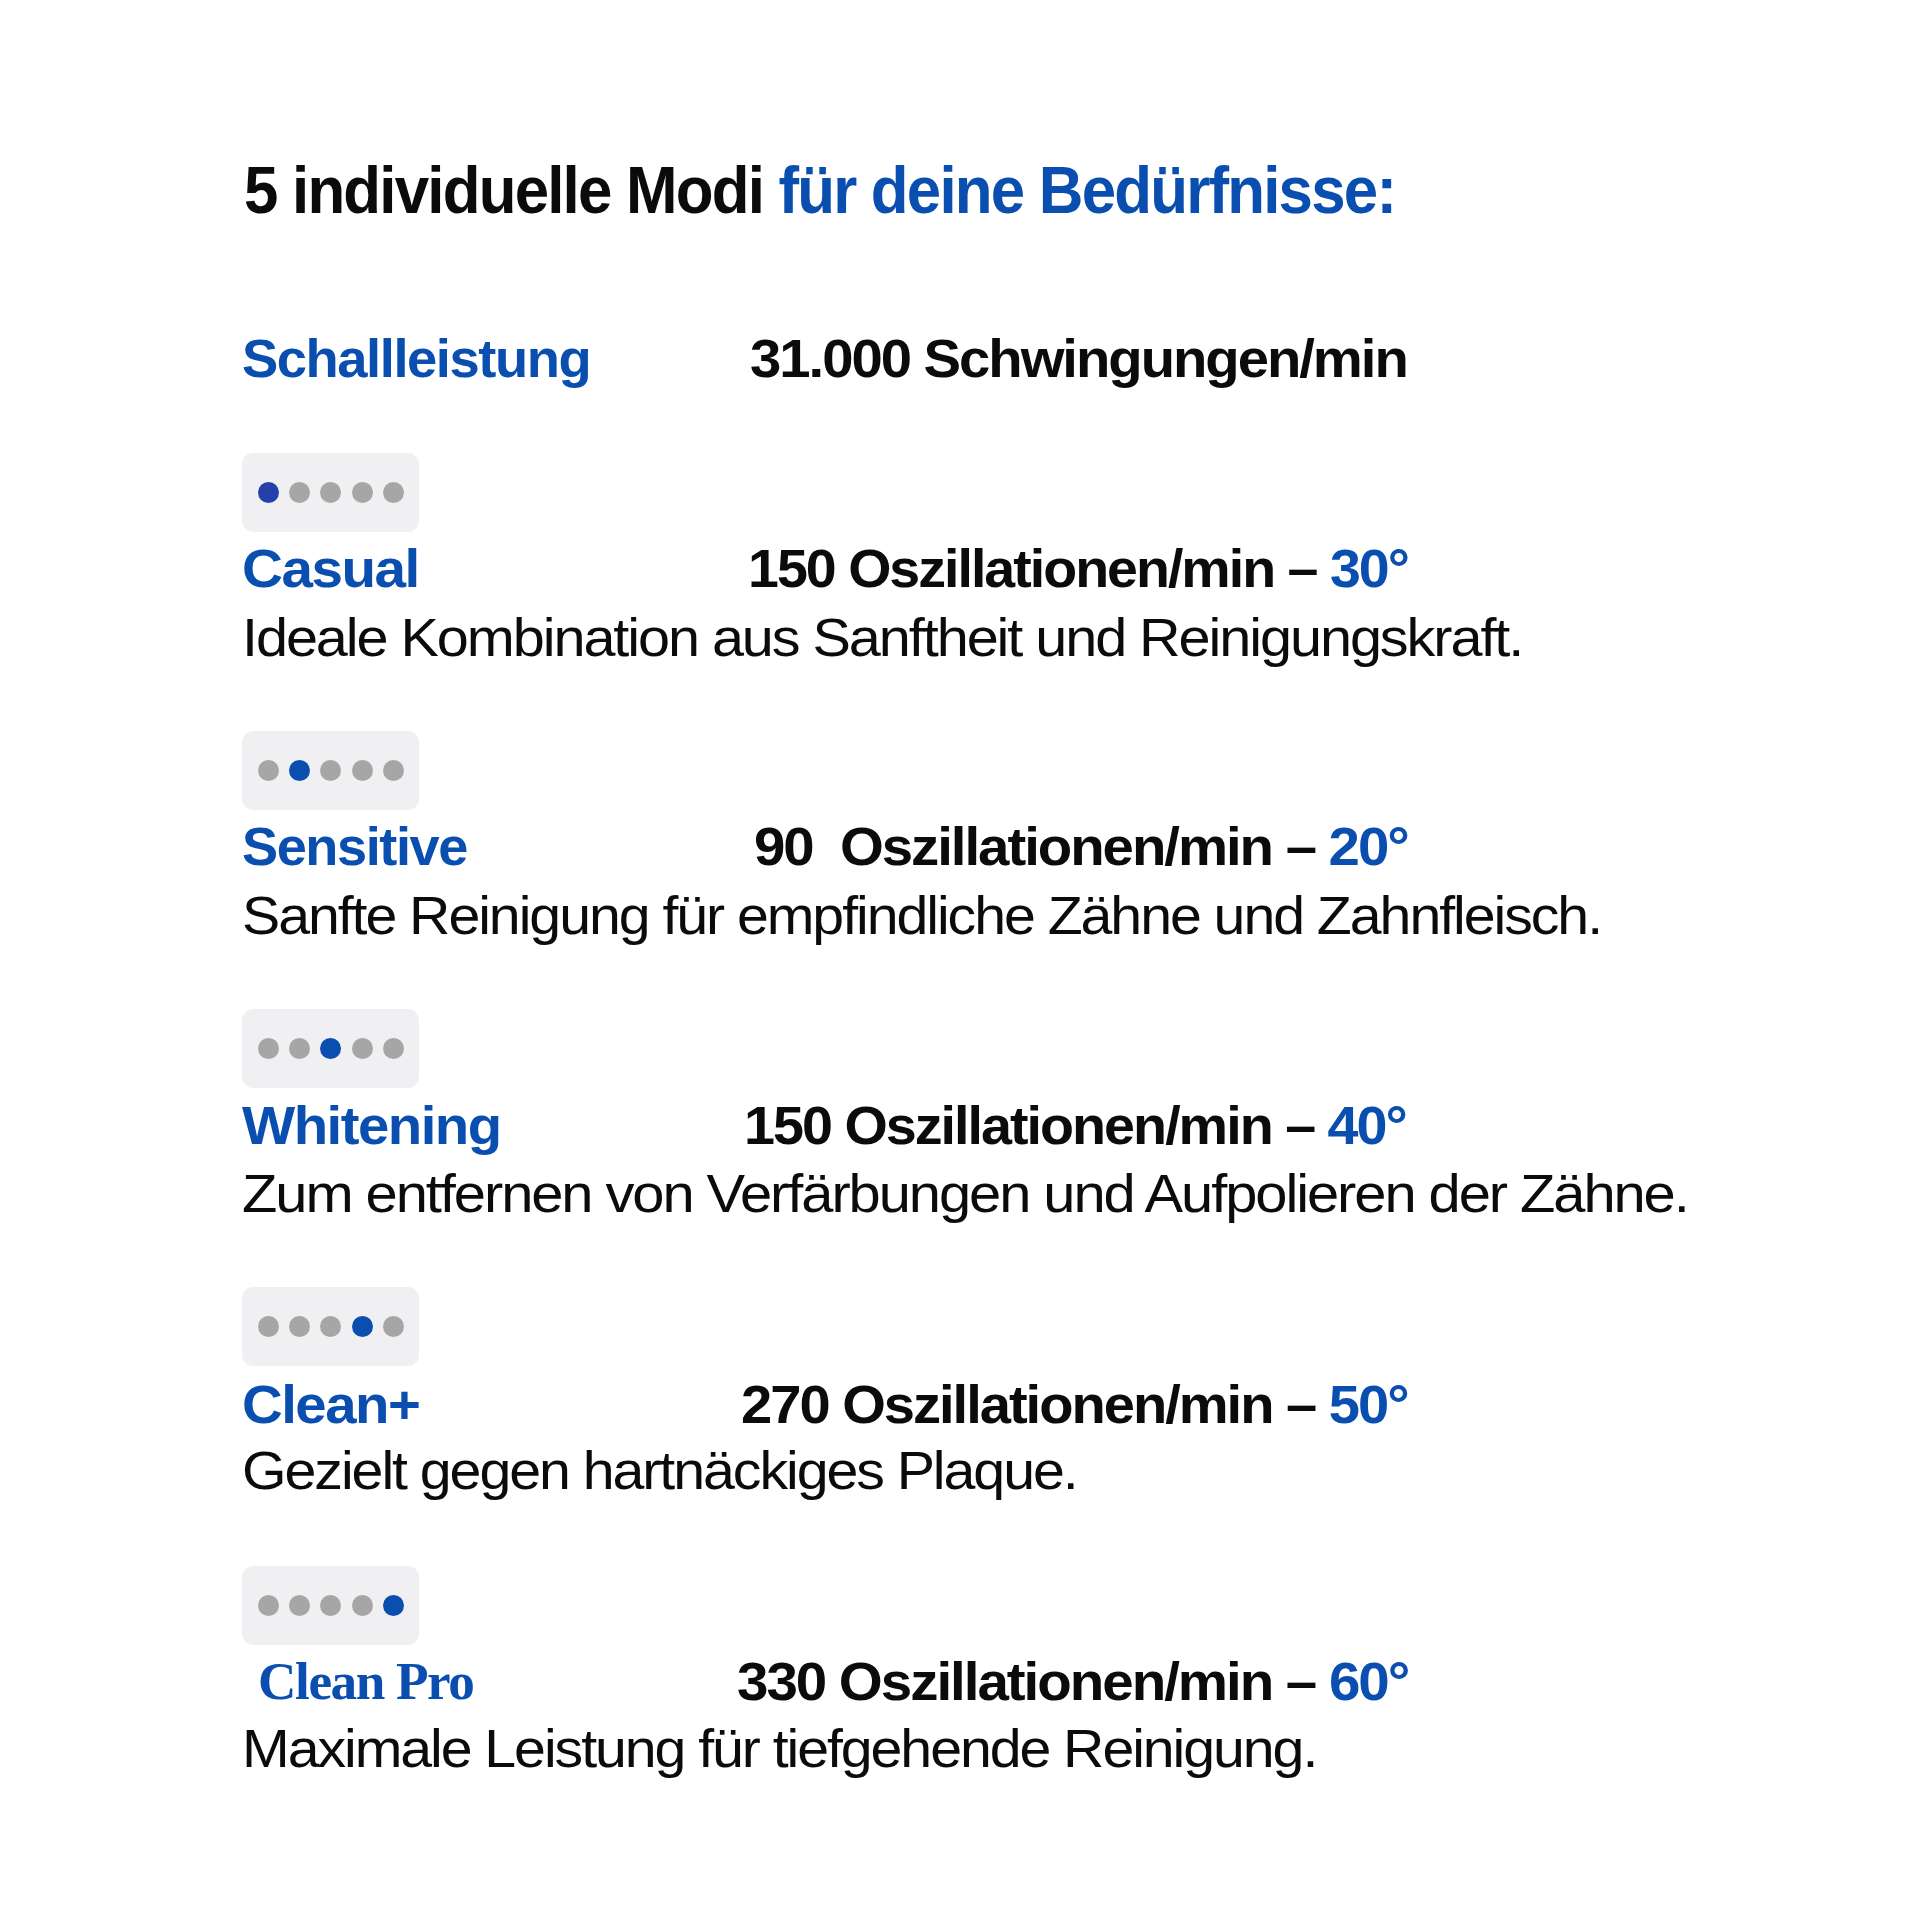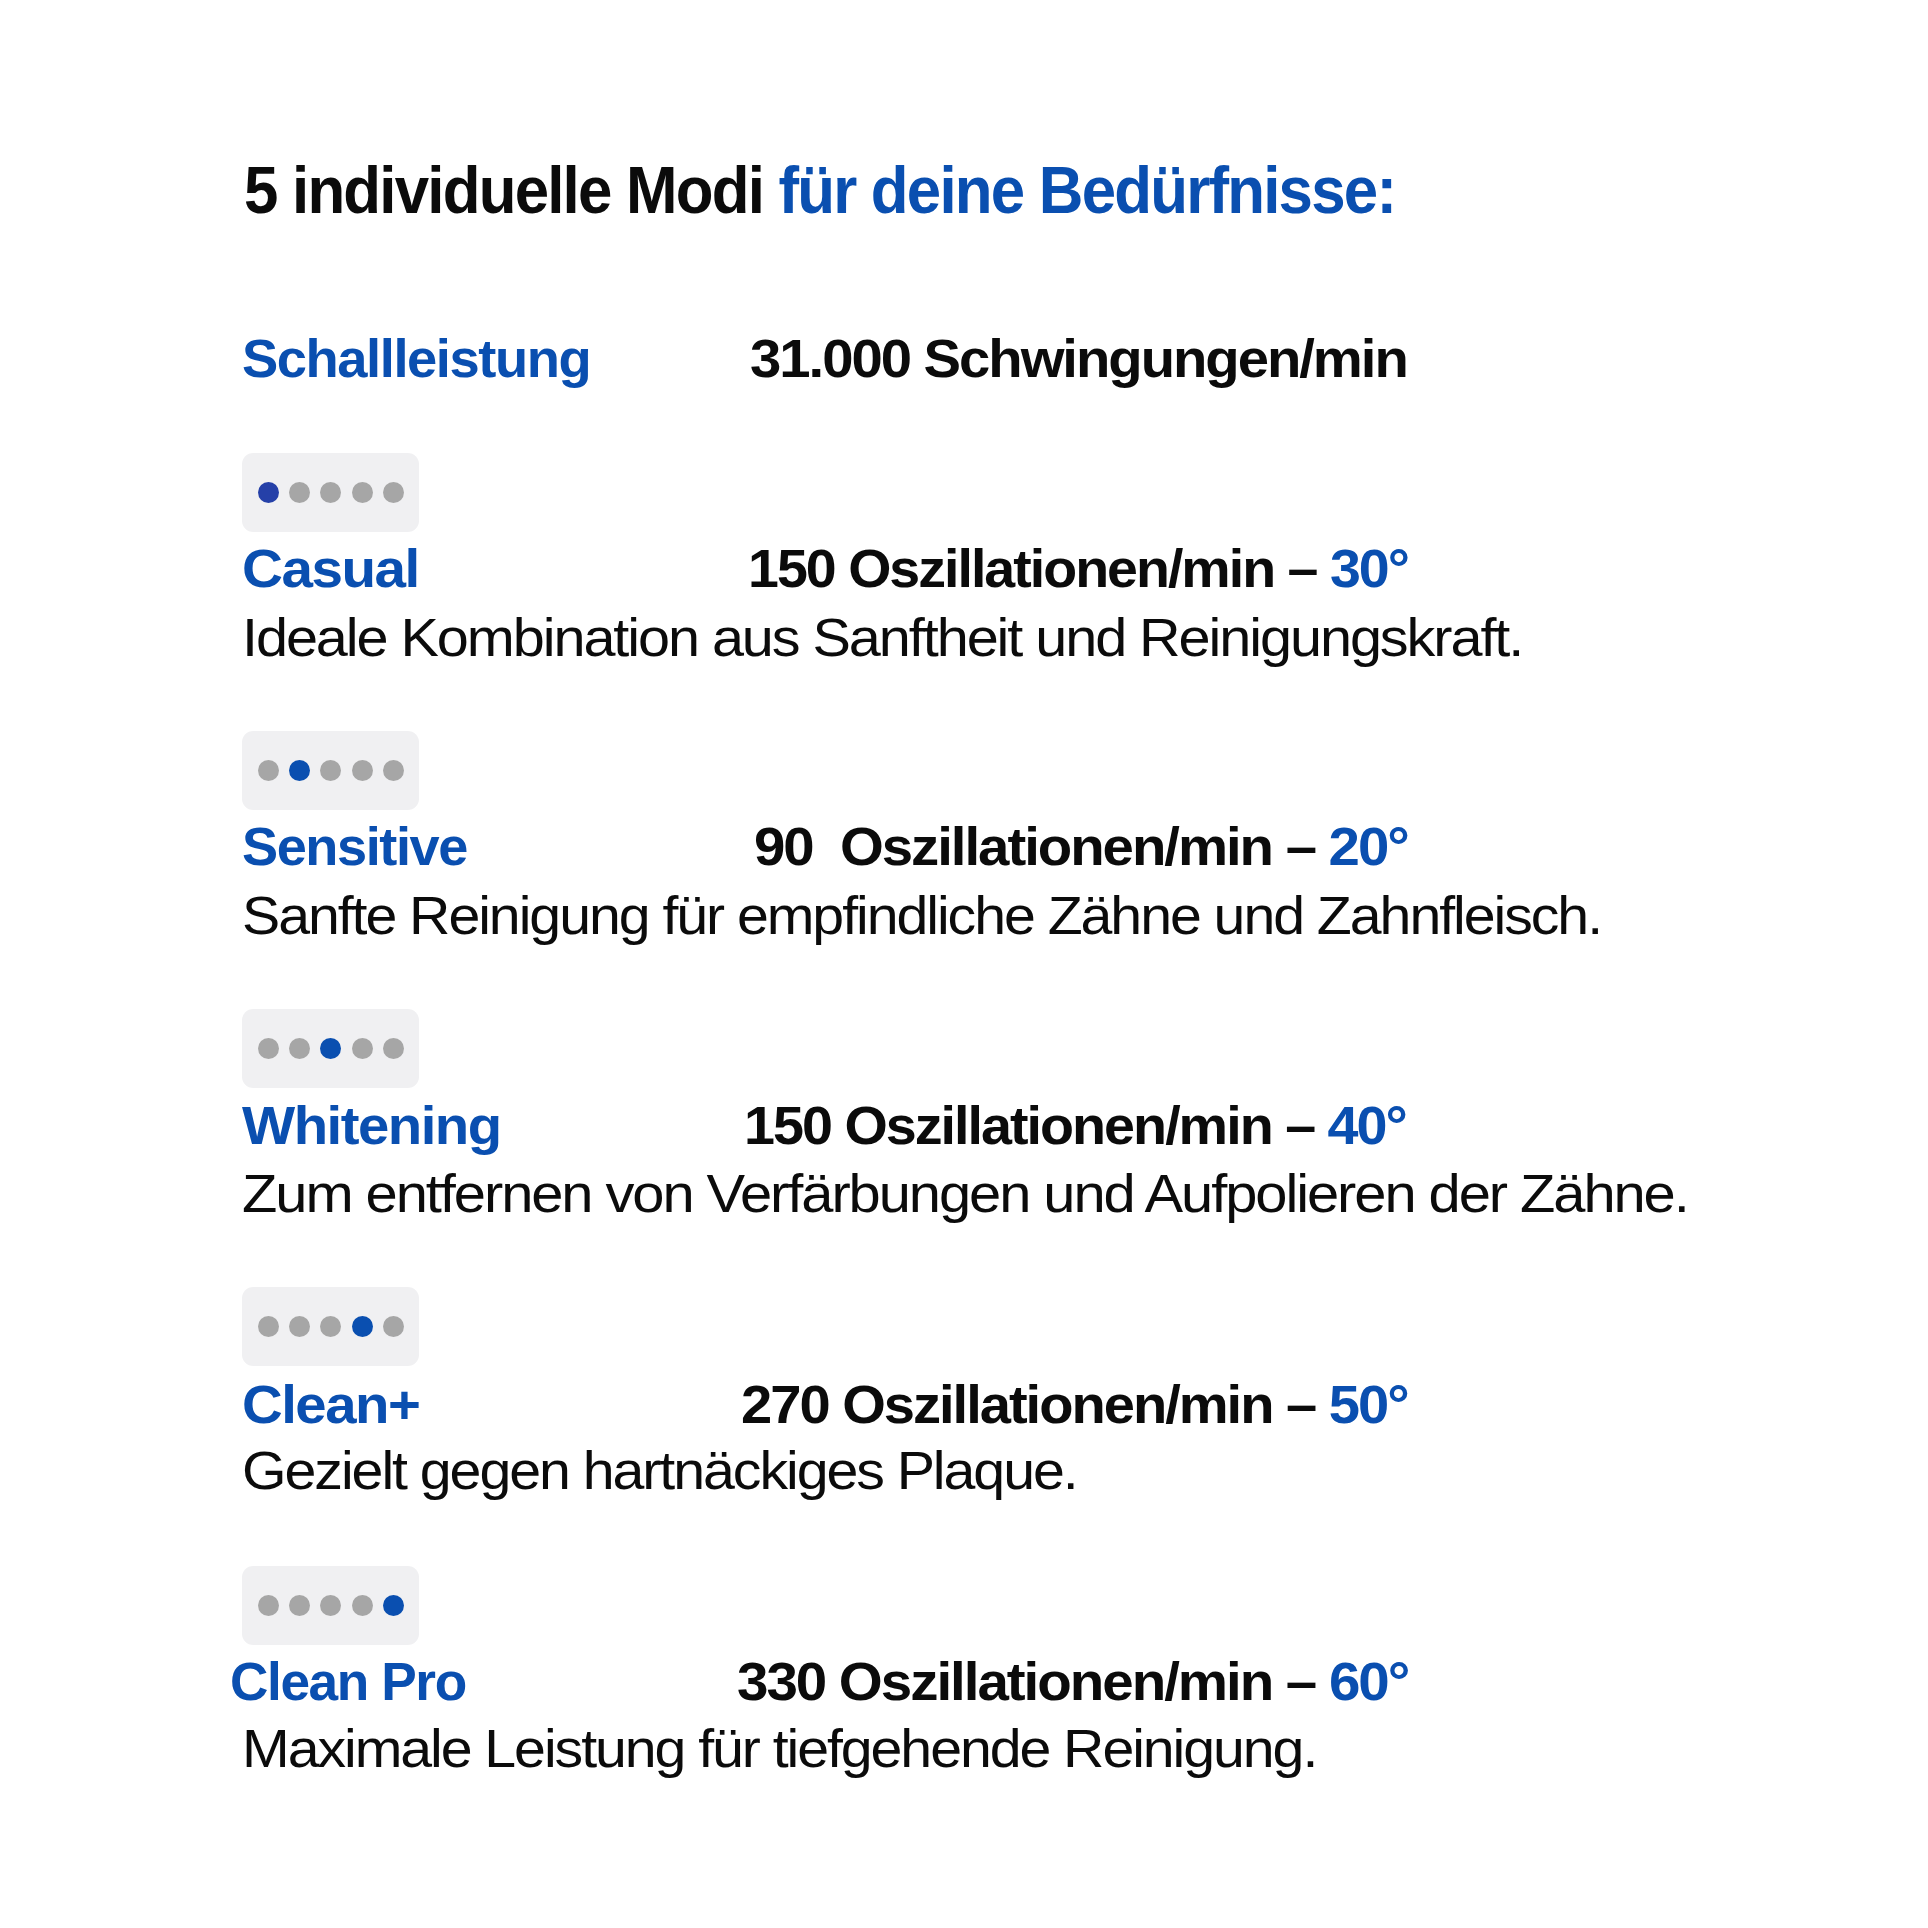--- a/index.html
+++ b/index.html
@@ -67,16 +67,16 @@
 <div class="fit value" style="left: 741px; top: 1378px; transform: scaleX(1.05856);"><span>270 Oszillationen/min – </span><span class="blue">50°</span></div>
 <div class="fit desc" style="left: 242px; top: 1444px; transform: scaleX(1.08088);">Gezielt gegen hartnäckiges Plaque.</div>
 
 <div class="pill" style="top:1566px;">
   <span class="dot" style="left:16px;"></span>
   <span class="dot" style="left:47px;"></span>
   <span class="dot" style="left:78px;"></span>
   <span class="dot" style="left:110px;"></span>
   <span class="dot active" style="left:141px;"></span>
 </div>
-<div class="fit name" style="left: 230px; top: 1655px; transform: scaleX(1.00403);">Clean Pro</div>
+<div class="fit name" style="left: 258px; top: 1655px; transform: scaleX(1.00403); font-family: Liberation Serif, serif;">Clean Pro</div>
 <div class="fit value" style="left: 737px; top: 1655px; transform: scaleX(1.06607);"><span>330 Oszillationen/min – </span><span class="blue">60°</span></div>
 <div class="fit desc" style="left: 242px; top: 1722px; transform: scaleX(1.07992);">Maximale Leistung für tiefgehende Reinigung.</div>
 
 
 </body></html>

